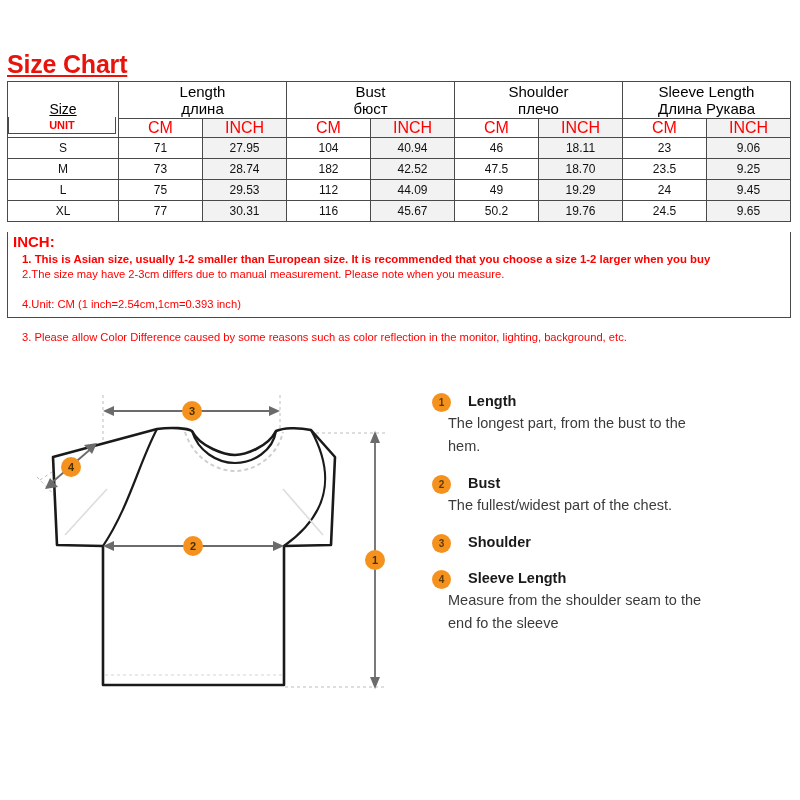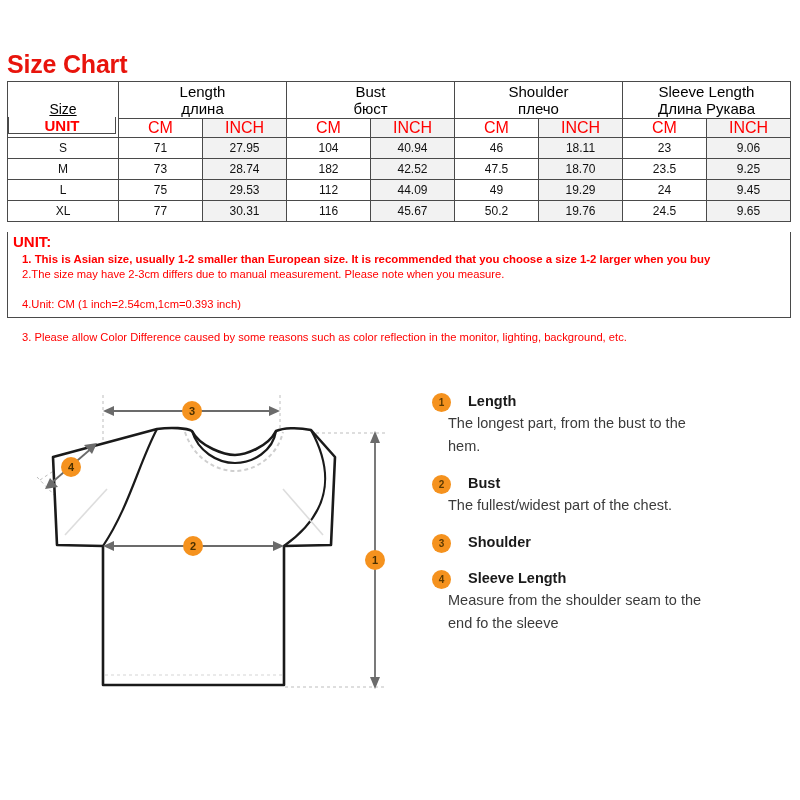--- a/index.html
+++ b/index.html
@@ -20,20 +20,21 @@
   #size-chart-title {
     position: absolute;
     left: 7px;
     top: 50px;
     font-size: 25px;
     font-weight: bold;
     color: #E8140C;
     letter-spacing: -0.2px;
     line-height: 28px;
     font-family: "Liberation Sans", sans-serif;
+    text-decoration: underline;
   }
 
   
   #size-table {
     position: absolute;
     left: 7px;
     top: 81px;
     width: 784px;
     border-collapse: collapse;
     table-layout: fixed;
@@ -253,24 +254,24 @@
       <td>116</td>
       <td class="shade">45.67</td>
       <td>50.2</td>
       <td class="shade">19.76</td>
       <td>24.5</td>
       <td class="shade">9.65</td>
     </tr>
   </tbody>
 </table>
 
-<div style="position:absolute;left:8px;top:117px;width:108px;height:17px;display:flex;align-items:center;justify-content:center;color:#FF0000;font-size:15px;font-weight:bold;background:#fff;border-left:1.6px solid #4a4a4a;border-right:1.6px solid #4a4a4a;border-bottom:1.6px solid #4a4a4a;box-sizing:border-box;">UNIT</div>
+<div style="position:absolute;left:8px;top:117px;width:108px;height:17px;display:flex;align-items:center;justify-content:center;color:#FF0000;font-size:11px;font-weight:bold;background:#fff;border-left:1.6px solid #4a4a4a;border-right:1.6px solid #4a4a4a;border-bottom:1.6px solid #4a4a4a;box-sizing:border-box;">UNIT</div>
 
 <div id="note-box">
-  <div id="note-title">UNIT:</div>
+  <div id="note-title">INCH:</div>
   <div class="note-line bold" id="note-1">1. This is Asian size, usually 1-2 smaller than European size. It is recommended that you choose a size 1-2 larger when you buy</div>
   <div class="note-line" id="note-2">2.The size may have 2-3cm differs due to manual measurement. Please note when you measure.</div>
   <div class="note-line" id="note-3">3. Please allow Color Difference caused by some reasons such as color reflection in the monitor, lighting, background, etc.</div>
   <div class="note-line" id="note-4">4.Unit: CM (1 inch=2.54cm,1cm=0.393 inch)</div>
 </div>
 
 <div id="diagram">
 
   <svg id="shirt-svg" width="400" height="350" viewBox="0 0 400 350">
 

